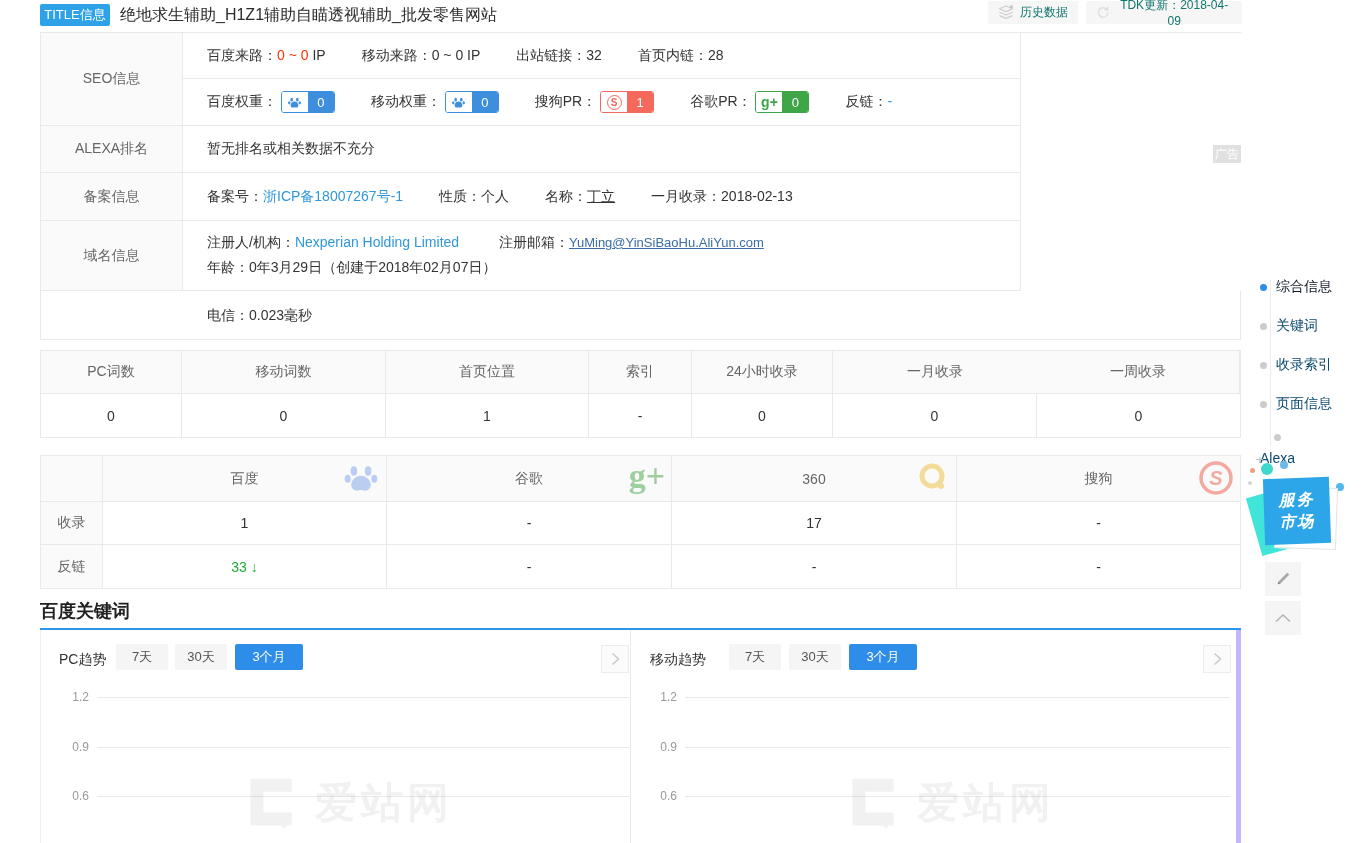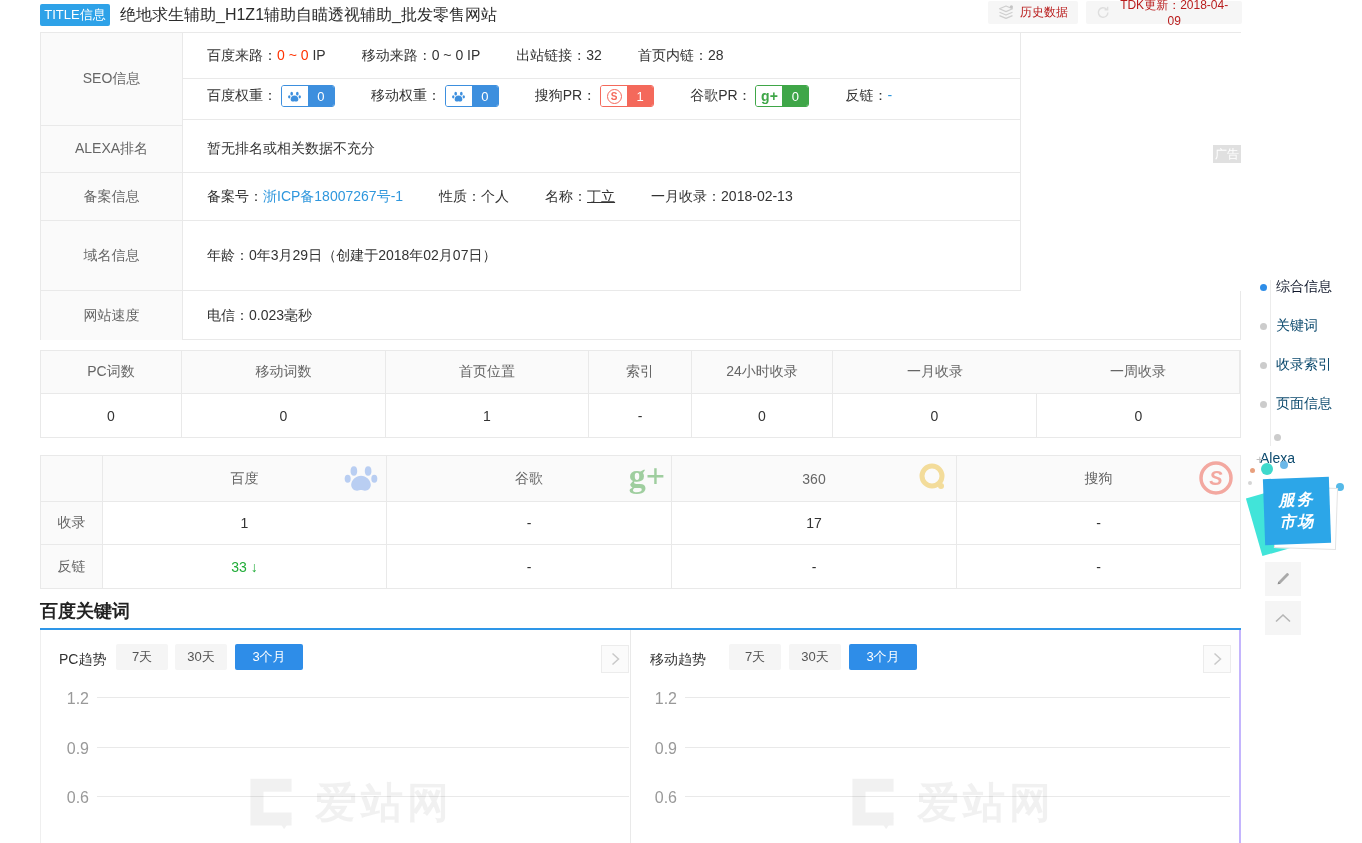--- a/index.html
+++ b/index.html
@@ -3,21 +3,21 @@
 <meta charset="utf-8">
 <style>
   * { margin:0; padding:0; box-sizing:border-box; }
   body { background:#fff; font-family:"Liberation Sans","DejaVu Sans",sans-serif; }
   .page { position:relative; width:1362px; height:843px; overflow:hidden; background:#fff; color:#333; font-size:14px;padding-left:22px; }
 
   
   .topbar { position:absolute; left:0; top:0; width:1362px; height:30px; }
   .title-badge { position:absolute; left:40px; top:4px; width:70px; height:22px; background:#2EA2E8; color:#fff; font-size:13px; line-height:22px; text-align:center; border-radius:2px; }
   .page-title { position:absolute; left:120px; top:5px; font-size:16px; color:#2b2b2b; }
-  .top-btn { position:absolute; top:1px; height:23px; background:#f6f6f6; border:none; border-radius:2px; color:#b91c1c; font-size:12px; display:flex; align-items:center; gap:6px; padding:0 10px; cursor:pointer; font-family:inherit; }
+  .top-btn { position:absolute; top:1px; height:23px; background:#f6f6f6; border:none; border-radius:2px; color:#0f766e; font-size:12px; display:flex; align-items:center; gap:6px; padding:0 10px; cursor:pointer; font-family:inherit; }
   .top-btn.history { left:988px; width:90px; }
   .top-btn.tdk { left:1086px; width:156px; }
 
   
   .info-table { position:absolute; left:40px; top:32px; width:1201px; height:308px; border:1px solid #e9e9e9; background:#fff; }
   .ilabel { position:absolute; left:0; width:142px; background:#fafafa; border-right:1px solid #e9e9e9; border-bottom:1px solid #e9e9e9; color:#666; display:flex; align-items:center; justify-content:center; }
   .icell { position:absolute; left:142px; width:837px; border-bottom:1px solid #e9e9e9; display:flex; align-items:center; padding-left:24px; }
   .pair { margin-right:36px; white-space:nowrap; }
   .lab { color:#333; }
   .red { color:#ff3200; }
@@ -48,29 +48,29 @@
   .engines .hc { height:46px; background:#fafafa; border-right:1px solid #e9e9e9; border-bottom:1px solid #e9e9e9; position:relative; display:flex; align-items:center; justify-content:center; color:#666; }
   .engines .rl { height:43px; background:#fafafa; border-right:1px solid #e9e9e9; border-bottom:1px solid #e9e9e9; display:flex; align-items:center; justify-content:center; color:#666; }
   .engines .vc { height:43px; border-right:1px solid #e9e9e9; border-bottom:1px solid #e9e9e9; display:flex; align-items:center; justify-content:center; color:#333; }
   .engines .nb { border-bottom:none; } .engines .nr { border-right:none; }
   .eng-ic { position:absolute; right:6px; top:3px; }
   .green-link { color:#21AC38; cursor:pointer; }
 
   
   .kw-title { position:absolute; left:40px; top:599px; font-size:18px; font-weight:600; color:#222; }
   .kw-underline { position:absolute; left:40px; top:628px; width:1201px; height:2px; background:#2E96E8; }
-  .charts { position:absolute; left:40px; top:630px; width:1201px; height:213px; border-left:1px solid #efefef; border-right:2px solid #c4b5fd; overflow:hidden; }
+  .charts { position:absolute; left:40px; top:630px; width:1201px; height:213px; border-left:1px solid #efefef; border-right:5px solid #c4b5fd; overflow:hidden; }
   .panel { position:absolute; top:0; height:213px; }
   .panel.pc { left:0; width:589px; }
   .panel.mobile { left:589px; width:612px; border-left:1px solid #e9e9e9; }
   .trend-label { position:absolute; top:21px; font-size:14px; color:#333; }
   .tbtn { position:absolute; top:14px; height:26px; border:none; border-radius:2px; background:#f5f5f5; color:#555; font-size:13px; cursor:pointer; font-family:inherit; }
   .tbtn.active { background:#2E8DE8; color:#fff; }
   .chev-btn { position:absolute; top:15px; width:28px; height:28px; background:#fbfbfb; border:1px solid #ececec; display:flex; align-items:center; justify-content:center; cursor:pointer; }
-  .ytick { position:absolute; width:30px; text-align:right; font-size:16px; color:#999; }
+  .ytick { position:absolute; width:30px; text-align:right; font-size:12px; color:#999; }
   .gline { position:absolute; height:1px; background:#e9e9e9; }
   .watermark { position:absolute; display:flex; align-items:center; gap:14px; opacity:0.05; }
   .watermark .wm-text { font-size:42px; font-weight:bold; color:#000; letter-spacing:4px; }
 
   
   .nav-line { position:absolute; left:1270px; top:280px; width:1px; height:166px; background:#ececec; }
   .nav-item { position:absolute; left:1260px; display:flex; align-items:center; gap:9px; cursor:pointer; }
   .nav-dot { width:7px; height:7px; border-radius:50%; background:#cccccc; }
   .nav-item .nav-text { font-size:14px; color:#0c4a6e; }
   .nav-item.active .nav-dot { background:#2E8DE8; }
@@ -117,21 +117,21 @@
 
     <div class="ilabel" style="top:0;height:93px;">SEO信息</div>
 
     <div class="icell" style="top:0;height:46px;">
       <span class="pair"><span class="lab">百度来路：</span><span class="red">0 ~ 0</span> <span>IP</span></span>
       <span class="pair"><span class="lab">移动来路：</span><span>0 ~ 0</span> <span>IP</span></span>
       <span class="pair"><span class="lab">出站链接：</span><span>32</span></span>
       <span class="pair"><span class="lab">首页内链：</span><span>28</span></span>
     </div>
 
-    <div class="icell" style="top:40px;height:47px;">
+    <div class="icell" style="top:46px;height:47px;">
       <span class="pair">
         <span class="lab">百度权重：</span>
         <span class="wbadge blue">
           <span class="wicon">
             <svg width="15" height="15" viewBox="0 0 24 24">
                 <g fill="#3D8FDE">
                   <ellipse cx="7.5" cy="7.5" rx="2.1" ry="3"></ellipse>
                   <ellipse cx="16.5" cy="7.5" rx="2.1" ry="3"></ellipse>
                   <ellipse cx="3.6" cy="12.5" rx="1.9" ry="2.5"></ellipse>
                   <ellipse cx="20.4" cy="12.5" rx="1.9" ry="2.5"></ellipse>
@@ -189,25 +189,28 @@
     <div class="icell" style="top:140px;height:48px;">
       <span class="pair"><span class="lab">备案号：</span><a class="link-blue">浙ICP备18007267号-1</a></span>
       <span class="pair"><span class="lab">性质：</span><span>个人</span></span>
       <span class="pair"><span class="lab">名称：</span><a class="link-dark">丁立</a></span>
       <span class="pair"><span class="lab">一月收录：</span><span>2018-02-13</span></span>
     </div>
 
     <div class="ilabel" style="top:188px;height:70px;">域名信息</div>
     <div class="icell" style="top:188px;height:70px;flex-direction:column;align-items:flex-start;justify-content:center;gap:7px;">
       <div>
+        <span class="pair"><span class="lab">注册人/机构：</span><a class="link-blue">Nexperian Holding Limited</a></span>
+        <span class="pair"><span class="lab">注册邮箱：</span><a class="link-mail">YuMing@YinSiBaoHu.AliYun.com</a></span>
+      </div>
+      <div>
         <span class="pair"><span class="lab">年龄：</span><span>0年3月29日（创建于2018年02月07日）</span></span>
       </div>
     </div>
 
-    <div class="ilabel" style="top:258px;height:49px;border-bottom:none;">网站速度</div>
     <div class="icell" style="top:258px;height:49px;width:1058px;border-bottom:none;">
       <span>电信：0.023毫秒</span>
     </div>
 
     <div class="ad-cell">
       <span class="ad-badge">广告</span>
     </div>
   </div>
 
   <div class="stats">

